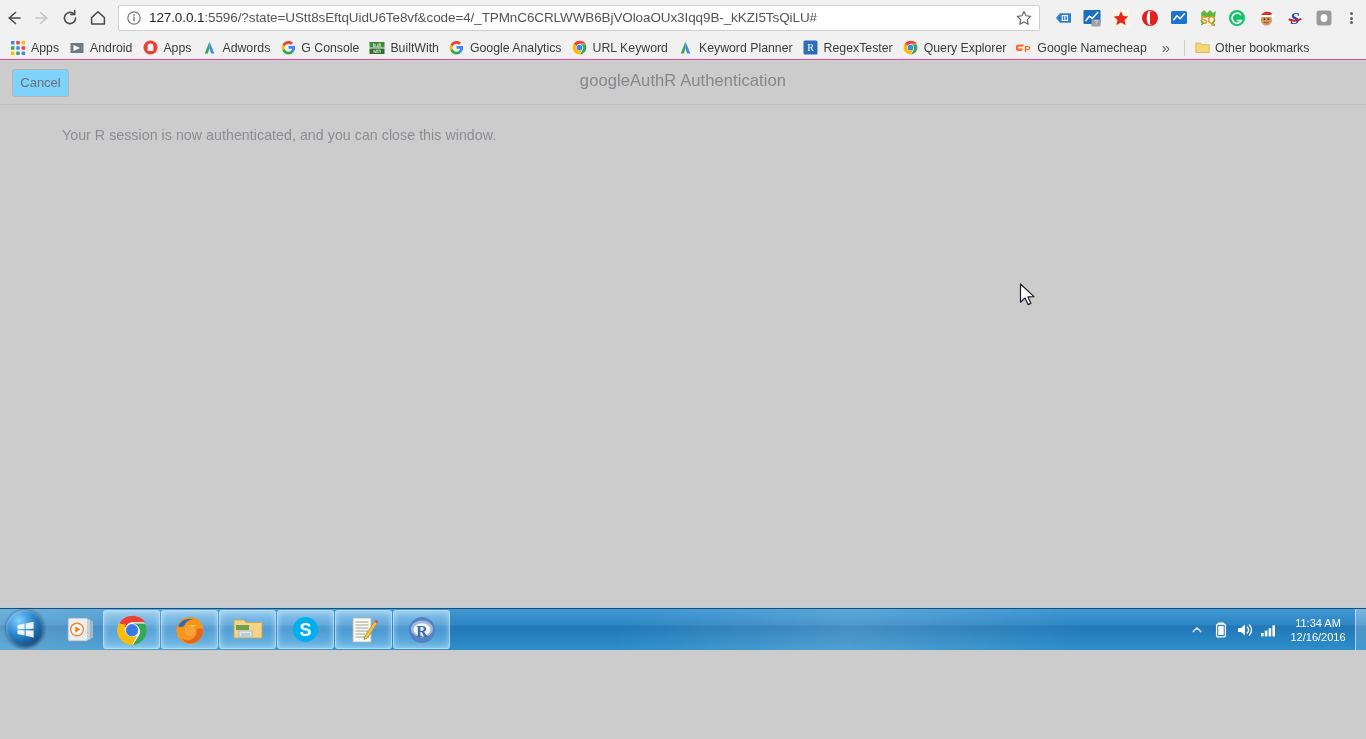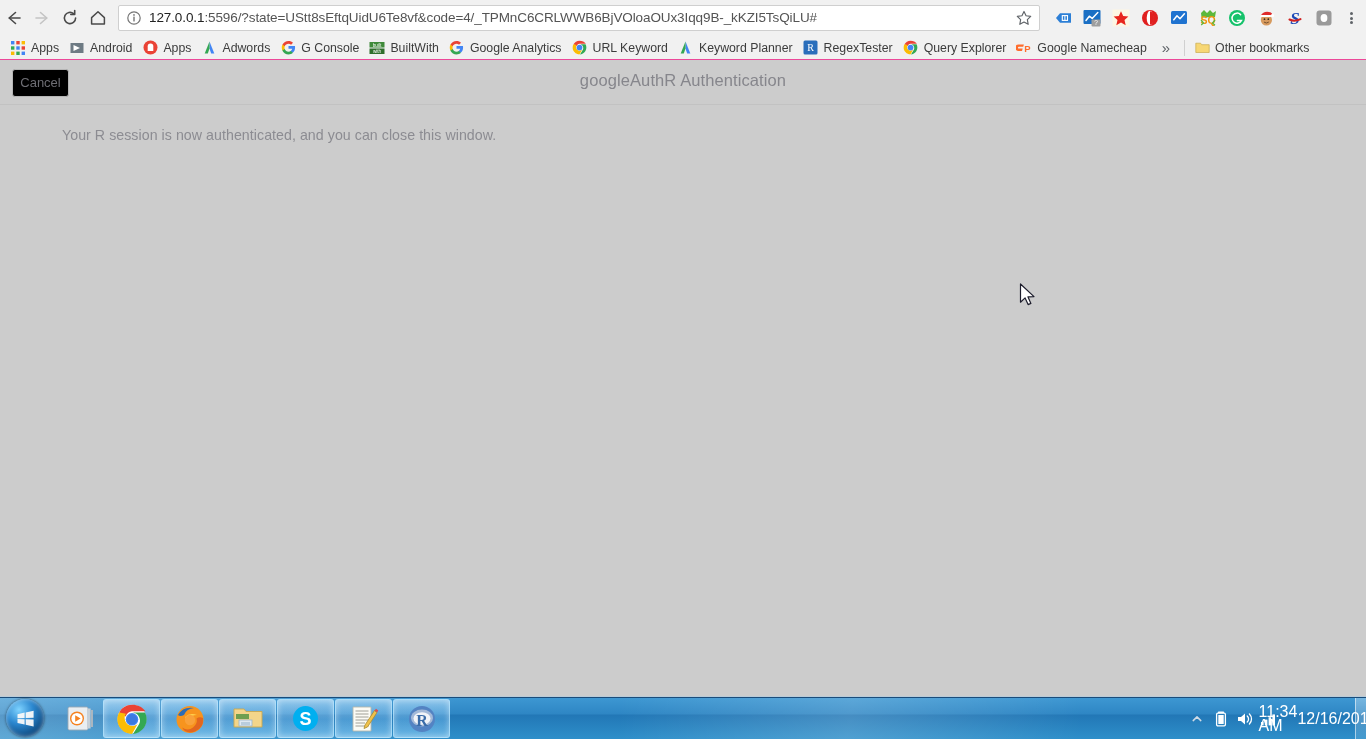--- a/index.html
+++ b/index.html
@@ -4,21 +4,21 @@
 <style>
   * { box-sizing: border-box; }
   html, body {
     margin: 0; padding: 0;
     width: 1366px; height: 739px;
     overflow: hidden;
     font-family: "Liberation Sans", sans-serif;
     background: #cccccc;
   }
 
-  #app { position: relative; width: 1366px; height: 739px; }
+  #app { position: relative; width: 1366px; height: 650px; }
 
   
   .browser-chrome {
     position: absolute; top: 0; left: 0;
     width: 1366px; height: 60px;
     background: #f1f1f1;
   }
 
   
   .toolbar {
@@ -103,21 +103,21 @@
   }
   .page-header {
     position: relative;
     height: 45px;
     border-bottom: 1px solid #c2c2c2;
   }
   .cancel-btn {
     position: absolute;
     left: 12px; top: 9px;
     width: 57px; height: 28px;
-    background: #000000;
+    background: #7dd3fc;
     border: 1px solid #b6b6b6;
     border-radius: 3px;
     font-family: "Liberation Sans", sans-serif;
     font-size: 13px;
     color: #6e6e74;
     cursor: pointer;
     padding: 0;
     line-height: 26px;
     text-align: center;
   }
@@ -187,22 +187,22 @@
     box-shadow: inset 0 0 6px rgba(255,255,255,0.45);
   }
 
   .tray {
     position: absolute; right: 0; top: 2px; height: 41px;
     display: flex; align-items: center;
   }
   .tray-ico { width: 24px; height: 41px; display:flex; align-items:center; justify-content:center; cursor: pointer; }
   .tray-clock {
     width: 74px; height: 41px;
-    display: flex; align-items: center; justify-content: center;
-    color: #ffffff; font-size: 16px; line-height: 14px; cursor: pointer;
+    display: flex; flex-direction: column; align-items: center; justify-content: center;
+    color: #ffffff; font-size: 11px; line-height: 14px; cursor: pointer;
   }
   .show-desktop {
     width: 11px; height: 41px;
     background: linear-gradient(to bottom, rgba(255,255,255,0.30), rgba(255,255,255,0.10));
     border-left: 1px solid rgba(255,255,255,0.55);
     cursor: pointer;
   }
 </style>
 </head>
 <body>

